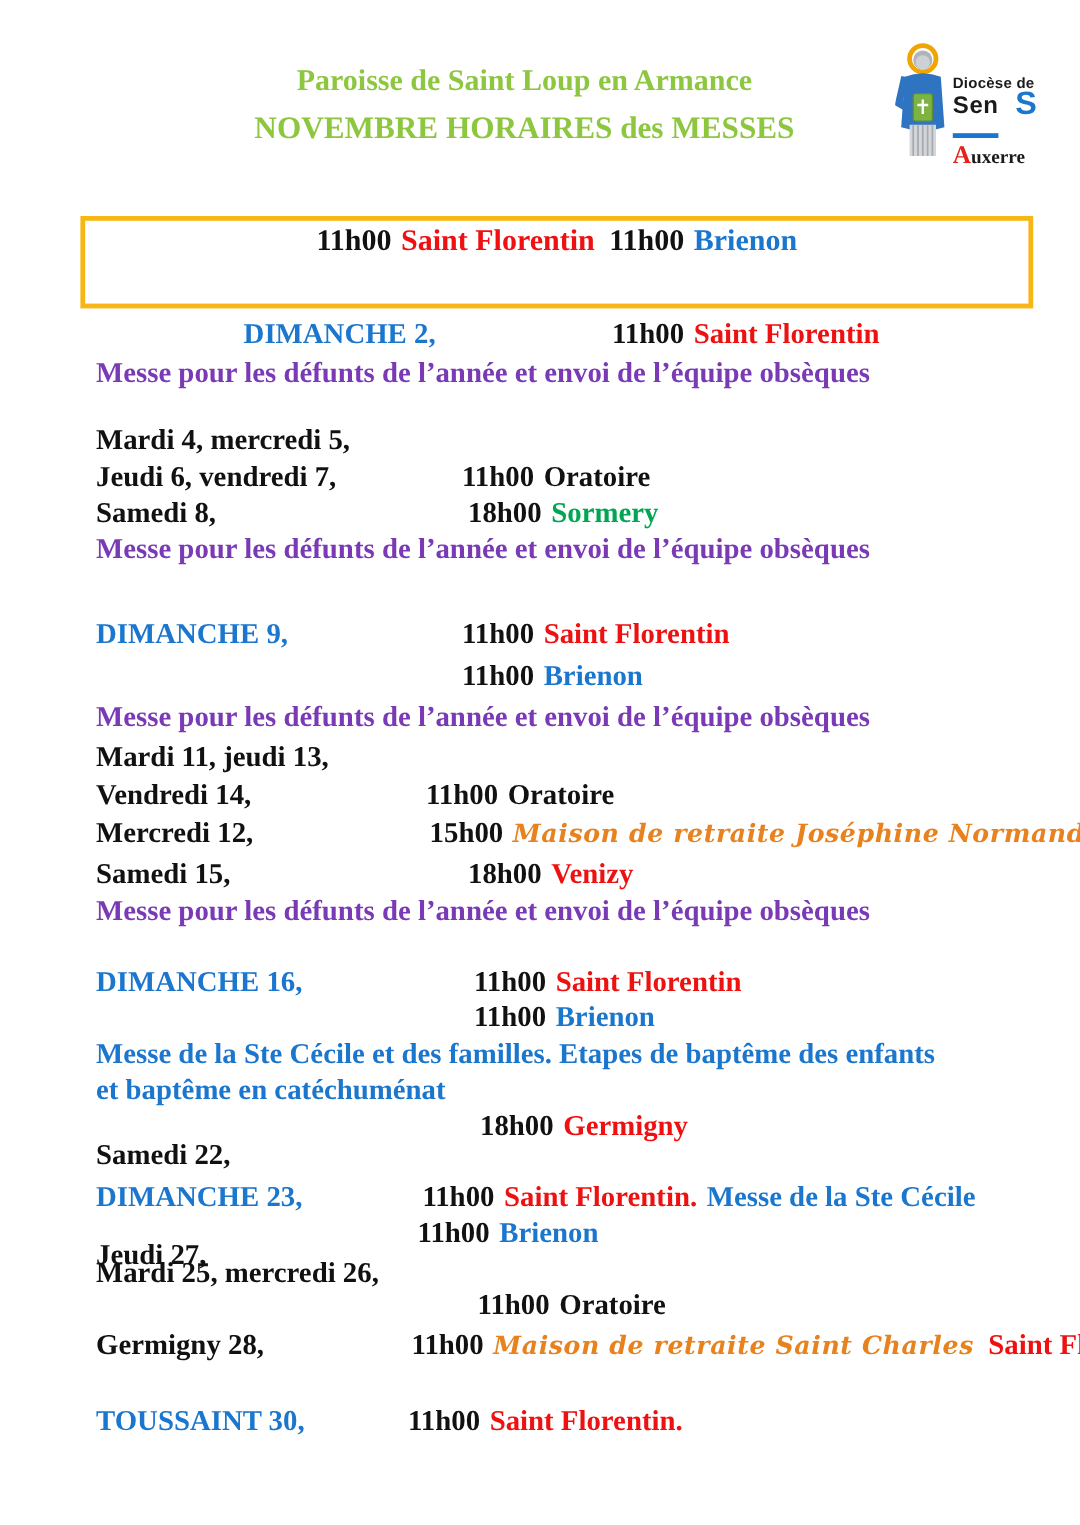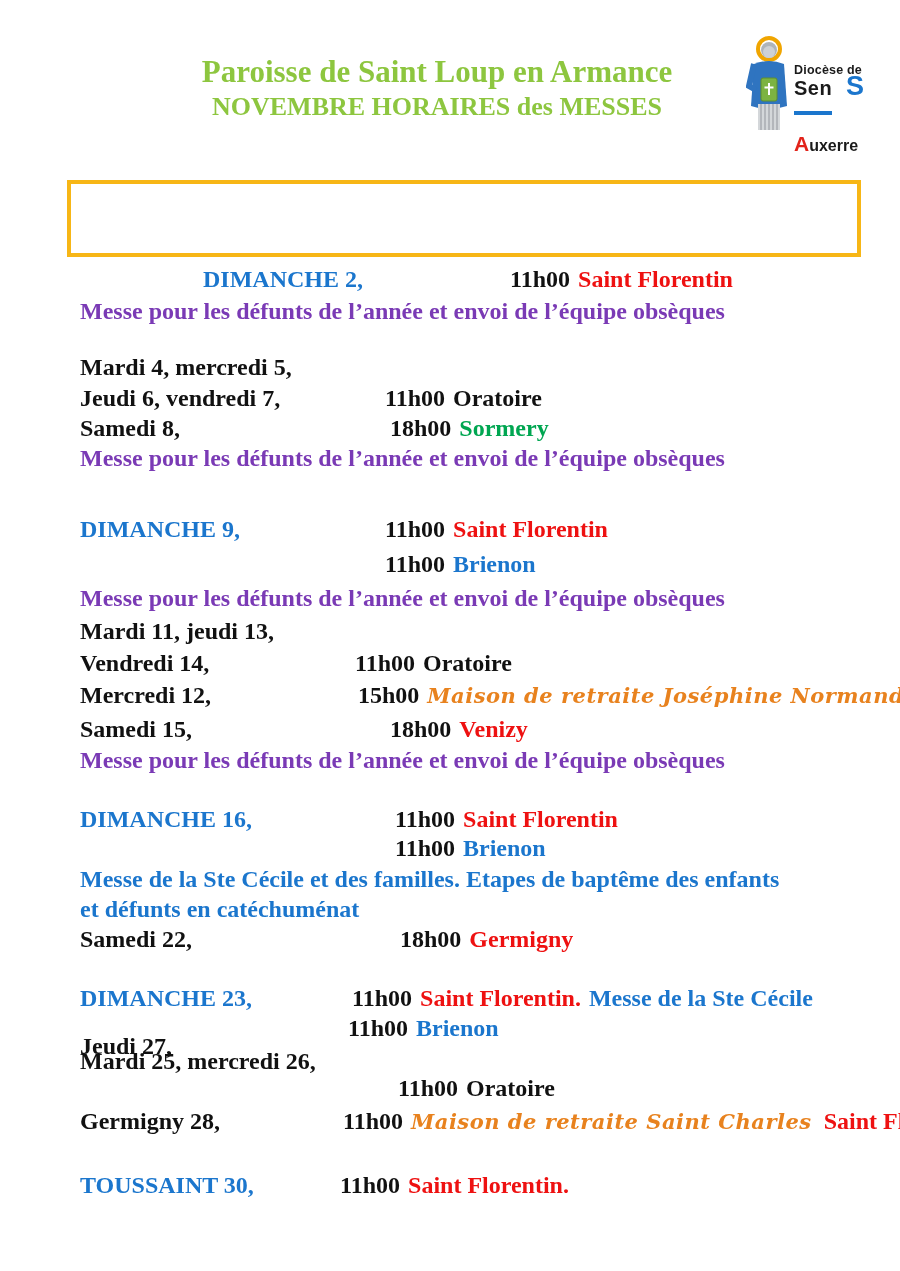--- a/index.html
+++ b/index.html
@@ -17,42 +17,42 @@
   .green{color:var(--green);} .gold{color:var(--gold);}
   .black{color:var(--ink);}
   .place{margin-left:8px;}
   .venue-script{
     font-style:italic;font-family:"DejaVu Serif",serif;font-size:21px;margin-left:8px;
     color:var(--orange);letter-spacing:.5px;
   }
   
   .header-title{position:absolute;left:0;top:54;width:874px;text-align:center;}
   .header-title .t1{display:block;position:absolute;left:0;top:54px;width:874px;text-align:center;
-    font-size:31px;color:var(--title-green);}
+    font-size:25px;color:var(--title-green);}
   .header-title .t2{display:block;position:absolute;left:0;top:92px;width:874px;text-align:center;
     font-size:26px;color:var(--title-green);}
   
   .toussaint-box{
     position:absolute;left:67px;top:180px;width:794px;height:77px;
     border:4px solid var(--gold);background:#fff;text-align:center;
   }
   .toussaint-box .row1{margin-top:6px;font-size:26px;}
   .toussaint-box .row2{margin-top:3px;font-size:25px;}
   .hspace{display:inline-block;width:38px;}
   .hspace-sm{display:inline-block;width:12px;}
   
   .logo{position:absolute;left:746px;top:34px;width:130px;height:102px;
     font-family:"Liberation Sans","DejaVu Sans",sans-serif;display:flex;}
   .logo svg{flex:0 0 auto;}
   .logo-text{position:relative;margin-left:2px;margin-top:26px;color:#1a1a1a;}
   .logo-diocese{font-size:12.5px;font-weight:bold;letter-spacing:.2px;text-align:right;}
   .logo-sens{font-size:20px;font-weight:800;letter-spacing:.5px;
     border-bottom:4px solid var(--blue);padding-bottom:12px;display:inline-block;line-height:1.05;}
   .logo-sens-s{position:absolute;left:52px;top:13px;font-size:27px;font-weight:800;color:var(--blue);line-height:1;}
-  .logo-auxerre{font-size:16px;font-weight:800;line-height:1.2;display:block;margin-top:16px;}
+  .logo-auxerre{font-size:16px;font-weight:800;line-height:1.2;display:block;margin-top:2px;font-family:Liberation Serif, serif;}
   .logo-auxerre .a{font-size:21px;color:var(--logo-red);}
 </style>
 </head>
 <body>
 
 <div class="header-title">
   <span class="t1">Paroisse de Saint Loup en Armance</span>
   <span class="t2">NOVEMBRE HORAIRES des MESSES</span>
 </div>
 
@@ -70,20 +70,23 @@
   </svg>
   <div class="logo-text">
     <span class="logo-diocese">Diocèse de</span><br>
     <span class="logo-sens">Sen</span>
     <span class="logo-sens-s">S</span>
     <span class="logo-auxerre"><span class="a">A</span><span>uxerre</span></span>
   </div>
 </div>
 
 <div class="toussaint-box">
+  <div class="row2">
+    <span class="black">11h00</span><span class="red place">Saint Florentin</span><span class="hspace-sm"></span><span class="black">11h00</span><span class="blue place">Brienon</span>
+  </div>
 </div>
 
 <div class="line blue" style="left:203px;top:266px;"><span>DIMANCHE 2,</span></div>
 <div class="line" style="left:510px;top:266px;"><span class="black">11h00</span><span class="red place">Saint Florentin</span></div>
 <div class="line purple" style="left:80px;top:298px;"><span>Messe pour les défunts de l’année et envoi de l’équipe obsèques</span></div>
 
 <div class="line" style="left:80px;top:354px;"><span>Mardi 4, mercredi 5,</span></div>
 <div class="line" style="left:80px;top:385px;"><span>Jeudi 6, vendredi 7,</span></div>
 <div class="line" style="left:385px;top:385px;"><span class="black">11h00</span><span class="black place">Oratoire</span></div>
 <div class="line" style="left:80px;top:415px;"><span>Samedi 8,</span></div>
@@ -101,22 +104,22 @@
 <div class="line" style="left:80px;top:682px;"><span>Mercredi 12,</span></div>
 <div class="line" style="left:358px;top:682px;"><span class="black">15h00</span><span class="venue-script">Maison de retraite Joséphine Normand.</span></div>
 <div class="line" style="left:80px;top:716px;"><span>Samedi 15,</span></div>
 <div class="line" style="left:390px;top:716px;"><span class="black">18h00</span><span class="red place">Venizy</span></div>
 <div class="line purple" style="left:80px;top:747px;"><span>Messe pour les défunts de l’année et envoi de l’équipe obsèques</span></div>
 
 <div class="line blue" style="left:80px;top:806px;"><span>DIMANCHE 16,</span></div>
 <div class="line" style="left:395px;top:806px;"><span class="black">11h00</span><span class="red place">Saint Florentin</span></div>
 <div class="line" style="left:395px;top:835px;"><span class="black">11h00</span><span class="blue place">Brienon</span></div>
 <div class="line blue" style="left:80px;top:866px;"><span>Messe de la Ste Cécile et des familles. Etapes de baptême des enfants</span></div>
-<div class="line blue" style="left:80px;top:896px;"><span>et défunts en catéchuménat</span></div>
-<div class="line" style="left:80px;top:926px;text-align:center;"><span>Samedi 22,</span></div>
+<div class="line blue" style="left:80px;top:896px;"><span>et baptême en catéchuménat</span></div>
+<div class="line" style="left:80px;top:950px;text-align:center;"><span>Samedi 22,</span></div>
 <div class="line" style="left:400px;top:926px;"><span class="black">18h00</span><span class="red place">Germigny</span></div>
 
 <div class="line blue" style="left:80px;top:985px;"><span>DIMANCHE 23,</span></div>
 <div class="line" style="left:352px;top:985px;"><span class="black">11h00</span><span class="red place">Saint Florentin.</span><span class="blue place">Messe de la Ste Cécile</span></div>
 <div class="line" style="left:348px;top:1015px;"><span class="black">11h00</span><span class="blue place">Brienon</span></div>
 
 <div class="line" style="left:80px;top:1048px;"><span>Mardi 25, mercredi 26,</span></div>
 <div class="line" style="left:80px;top:1033px;text-align:right;"><span>Jeudi 27,</span></div>
 <div class="line" style="left:398px;top:1075px;"><span class="black">11h00</span><span class="black place">Oratoire</span></div>
 <div class="line" style="left:80px;top:1108px;"><span>Germigny 28,</span></div>

